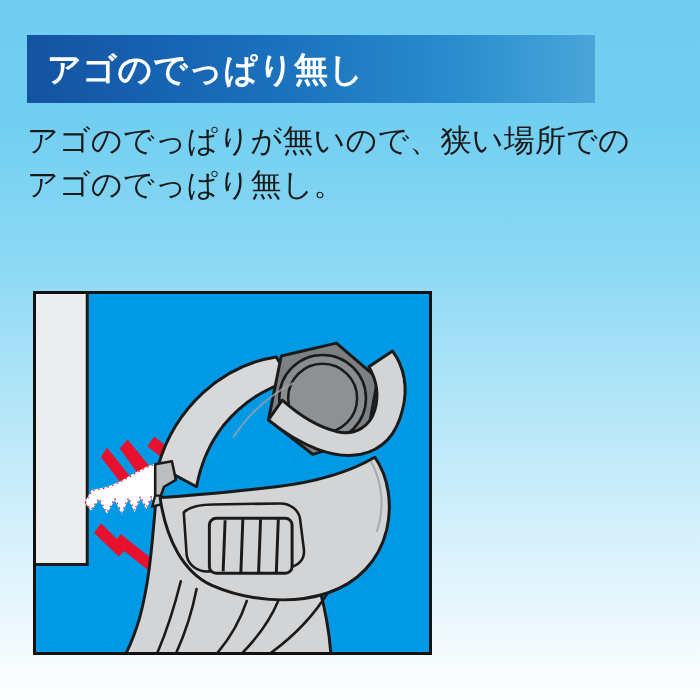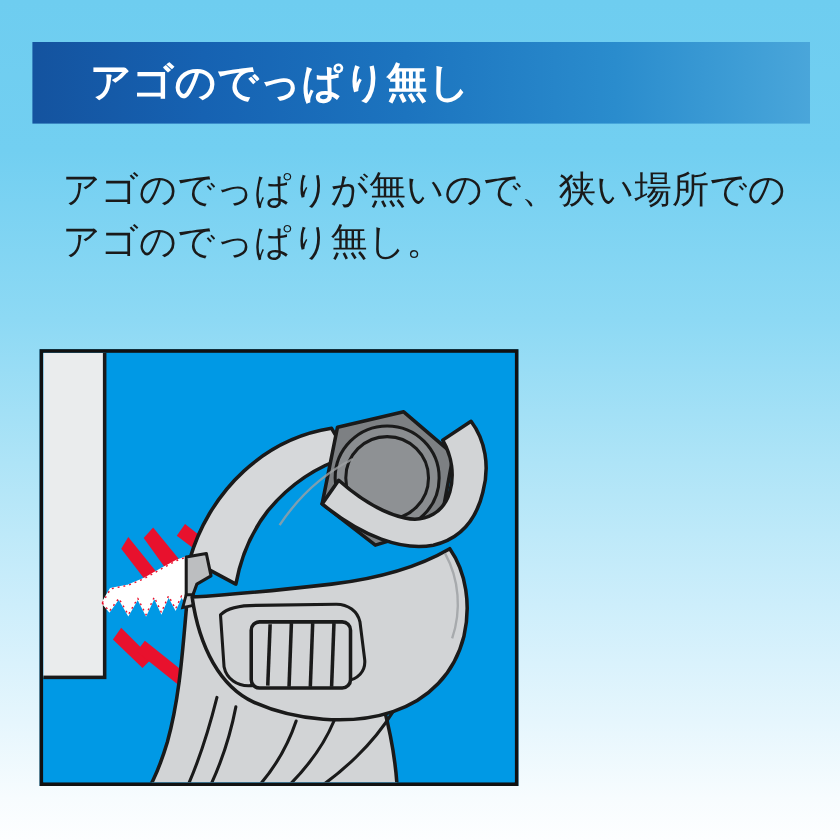--- a/index.html
+++ b/index.html
@@ -26,54 +26,52 @@
         #f7fcfe 95%,
         #fdfeff 100%);
     box-sizing: border-box;
   }
 
   
   #title-banner {
     position: absolute;
     left: 27px;
     top: 35px;
-    width: 620px;
+    width: 568px;
     height: 68px;
     background: linear-gradient(to right,
         #14539f 0%,
         #1662b2 22%,
         #1c74bf 48%,
         #2a8ccd 75%,
         #3f9ed6 92%,
         #4aa6da 100%);
     display: flex;
     align-items: center;
-    padding-left: 28px;
   }
   #title-text {
     color: #ffffff;
     font-size: 34px;
     font-weight: bold;
     letter-spacing: 0.5px;
     margin-left: 20px;
     line-height: 1;
     white-space: nowrap;
   }
 
   
   #body-copy {
     position: absolute;
     left: 27px;
-    top: 136px;
+    top: 118px;
     width: 640px;
     color: #1a1a1a;
     font-size: 31px;
     line-height: 1.42;
     letter-spacing: 0.2px;
-    margin-left: 25px;
   }
   .body-line {
     display: block;
     white-space: nowrap;
   }
 
   
   #illustration-frame {
     position: absolute;
     left: 33px;

